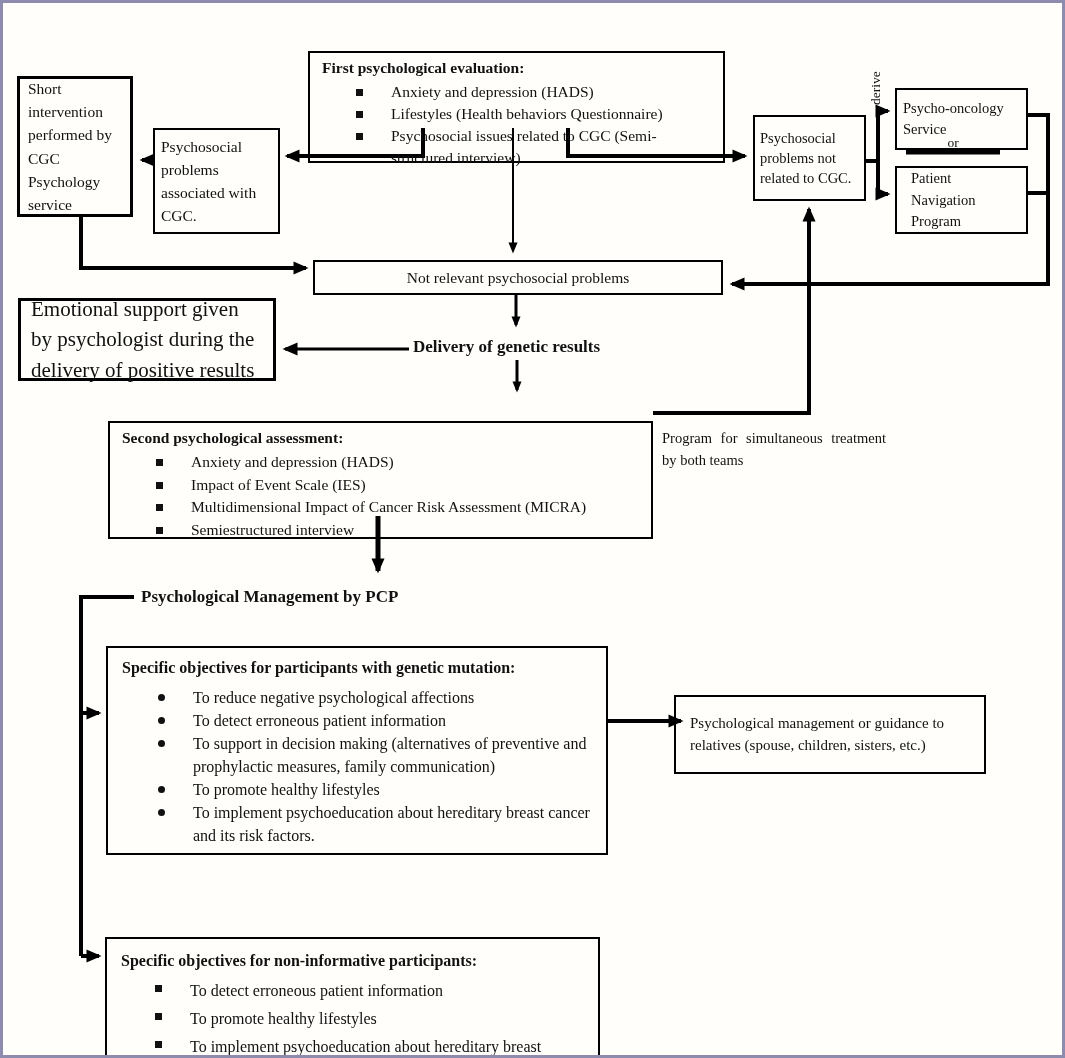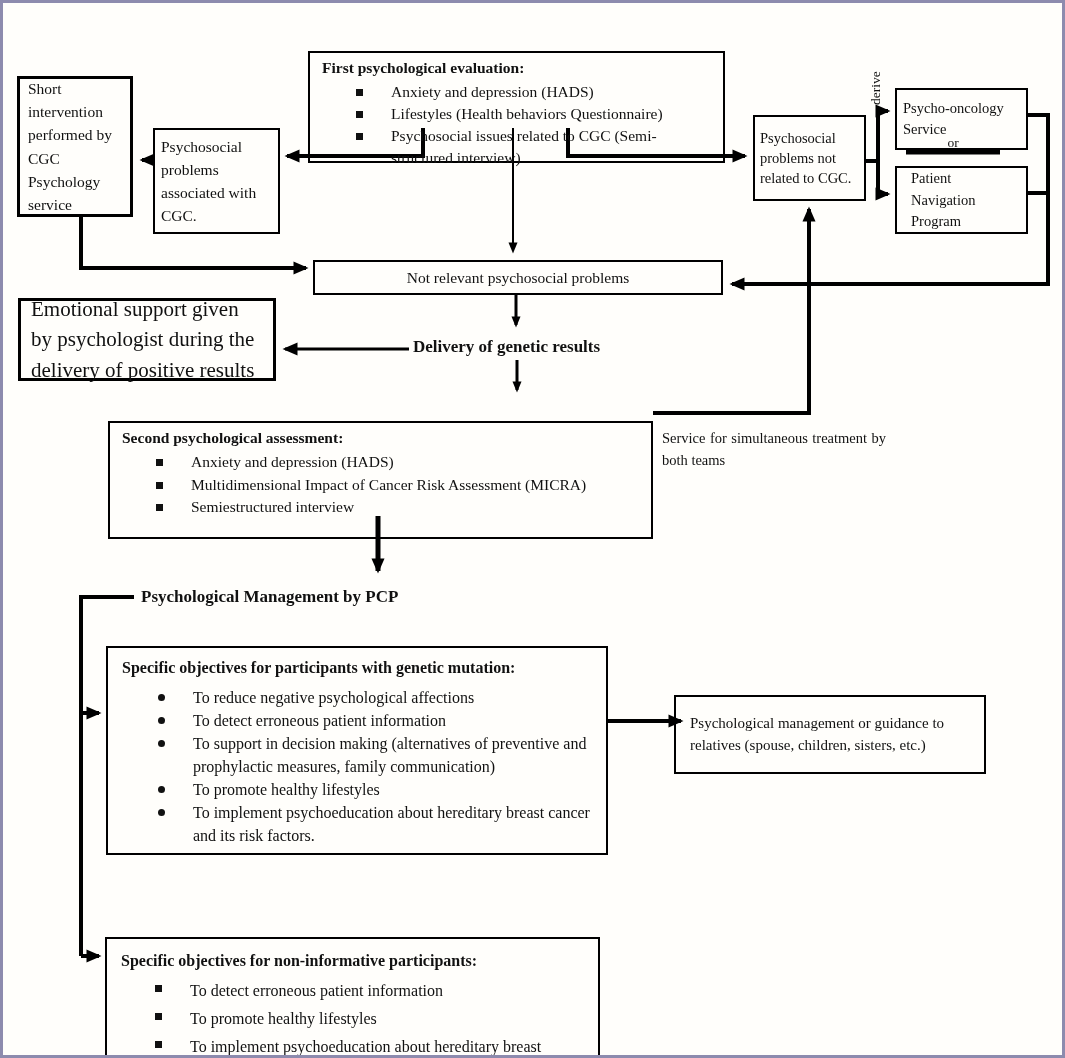--- a/index.html
+++ b/index.html
@@ -121,20 +121,24 @@
 
   <div class="box" style="left:105px; top:396px; width:545px; height:118px; padding:4px 12px; font-size:15.5px; line-height:1.45;margin-top:22px;">
     <div class="title">Second psychological assessment:</div>
     <ul class="blist sq">
         <li>
           <span class="bullet"></span>
           <span class="li-text">Anxiety and depression (HADS)</span>
         </li>
         <li>
           <span class="bullet"></span>
+          <span class="li-text">Impact of Event Scale (IES)</span>
+        </li>
+        <li>
+          <span class="bullet"></span>
           <span class="li-text">Multidimensional Impact of Cancer Risk Assessment (MICRA)</span>
         </li>
         <li>
           <span class="bullet"></span>
           <span class="li-text">Semiestructured interview</span>
         </li>
       </ul>
   </div>
 
   <div class="box" style="left:103px; top:643px; width:502px; height:209px; padding:8px 14px; font-size:16px; line-height:1.44;">
@@ -182,19 +186,19 @@
           <span class="bullet"></span>
           <span class="li-text">To implement psychoeducation about hereditary breast cancer and its risk factors.</span>
         </li>
       </ul>
   </div>
 
   <div class="floating" style="left:843px; top:77px; width:60px; height:16px; font-size:13.5px; text-align:center; transform:rotate(-90deg);">derive</div>
 
   <div class="floating" style="left:930px; top:132px; width:40px; font-size:13.5px; text-align:center;">or</div>
 
-  <div class="floating" style="left:659px; top:424px; width:224px; font-size:14.5px; line-height:1.55; text-align:justify;">Service for simultaneous treatment by both teams</div>
+  <div class="floating" style="left:659px; top:424px; width:224px; font-size:14.5px; line-height:1.55; text-align:justify;">Program for simultaneous treatment by both teams</div>
 
   <div class="floating b" style="left:410px; top:334px; width:220px; font-size:17px; text-align:left;">Delivery of genetic results</div>
 
   <div class="floating b" style="left:138px; top:584px; width:320px; font-size:17px; text-align:left;">Psychological Management by PCP</div>
 
 </div>
 
 </body></html>

